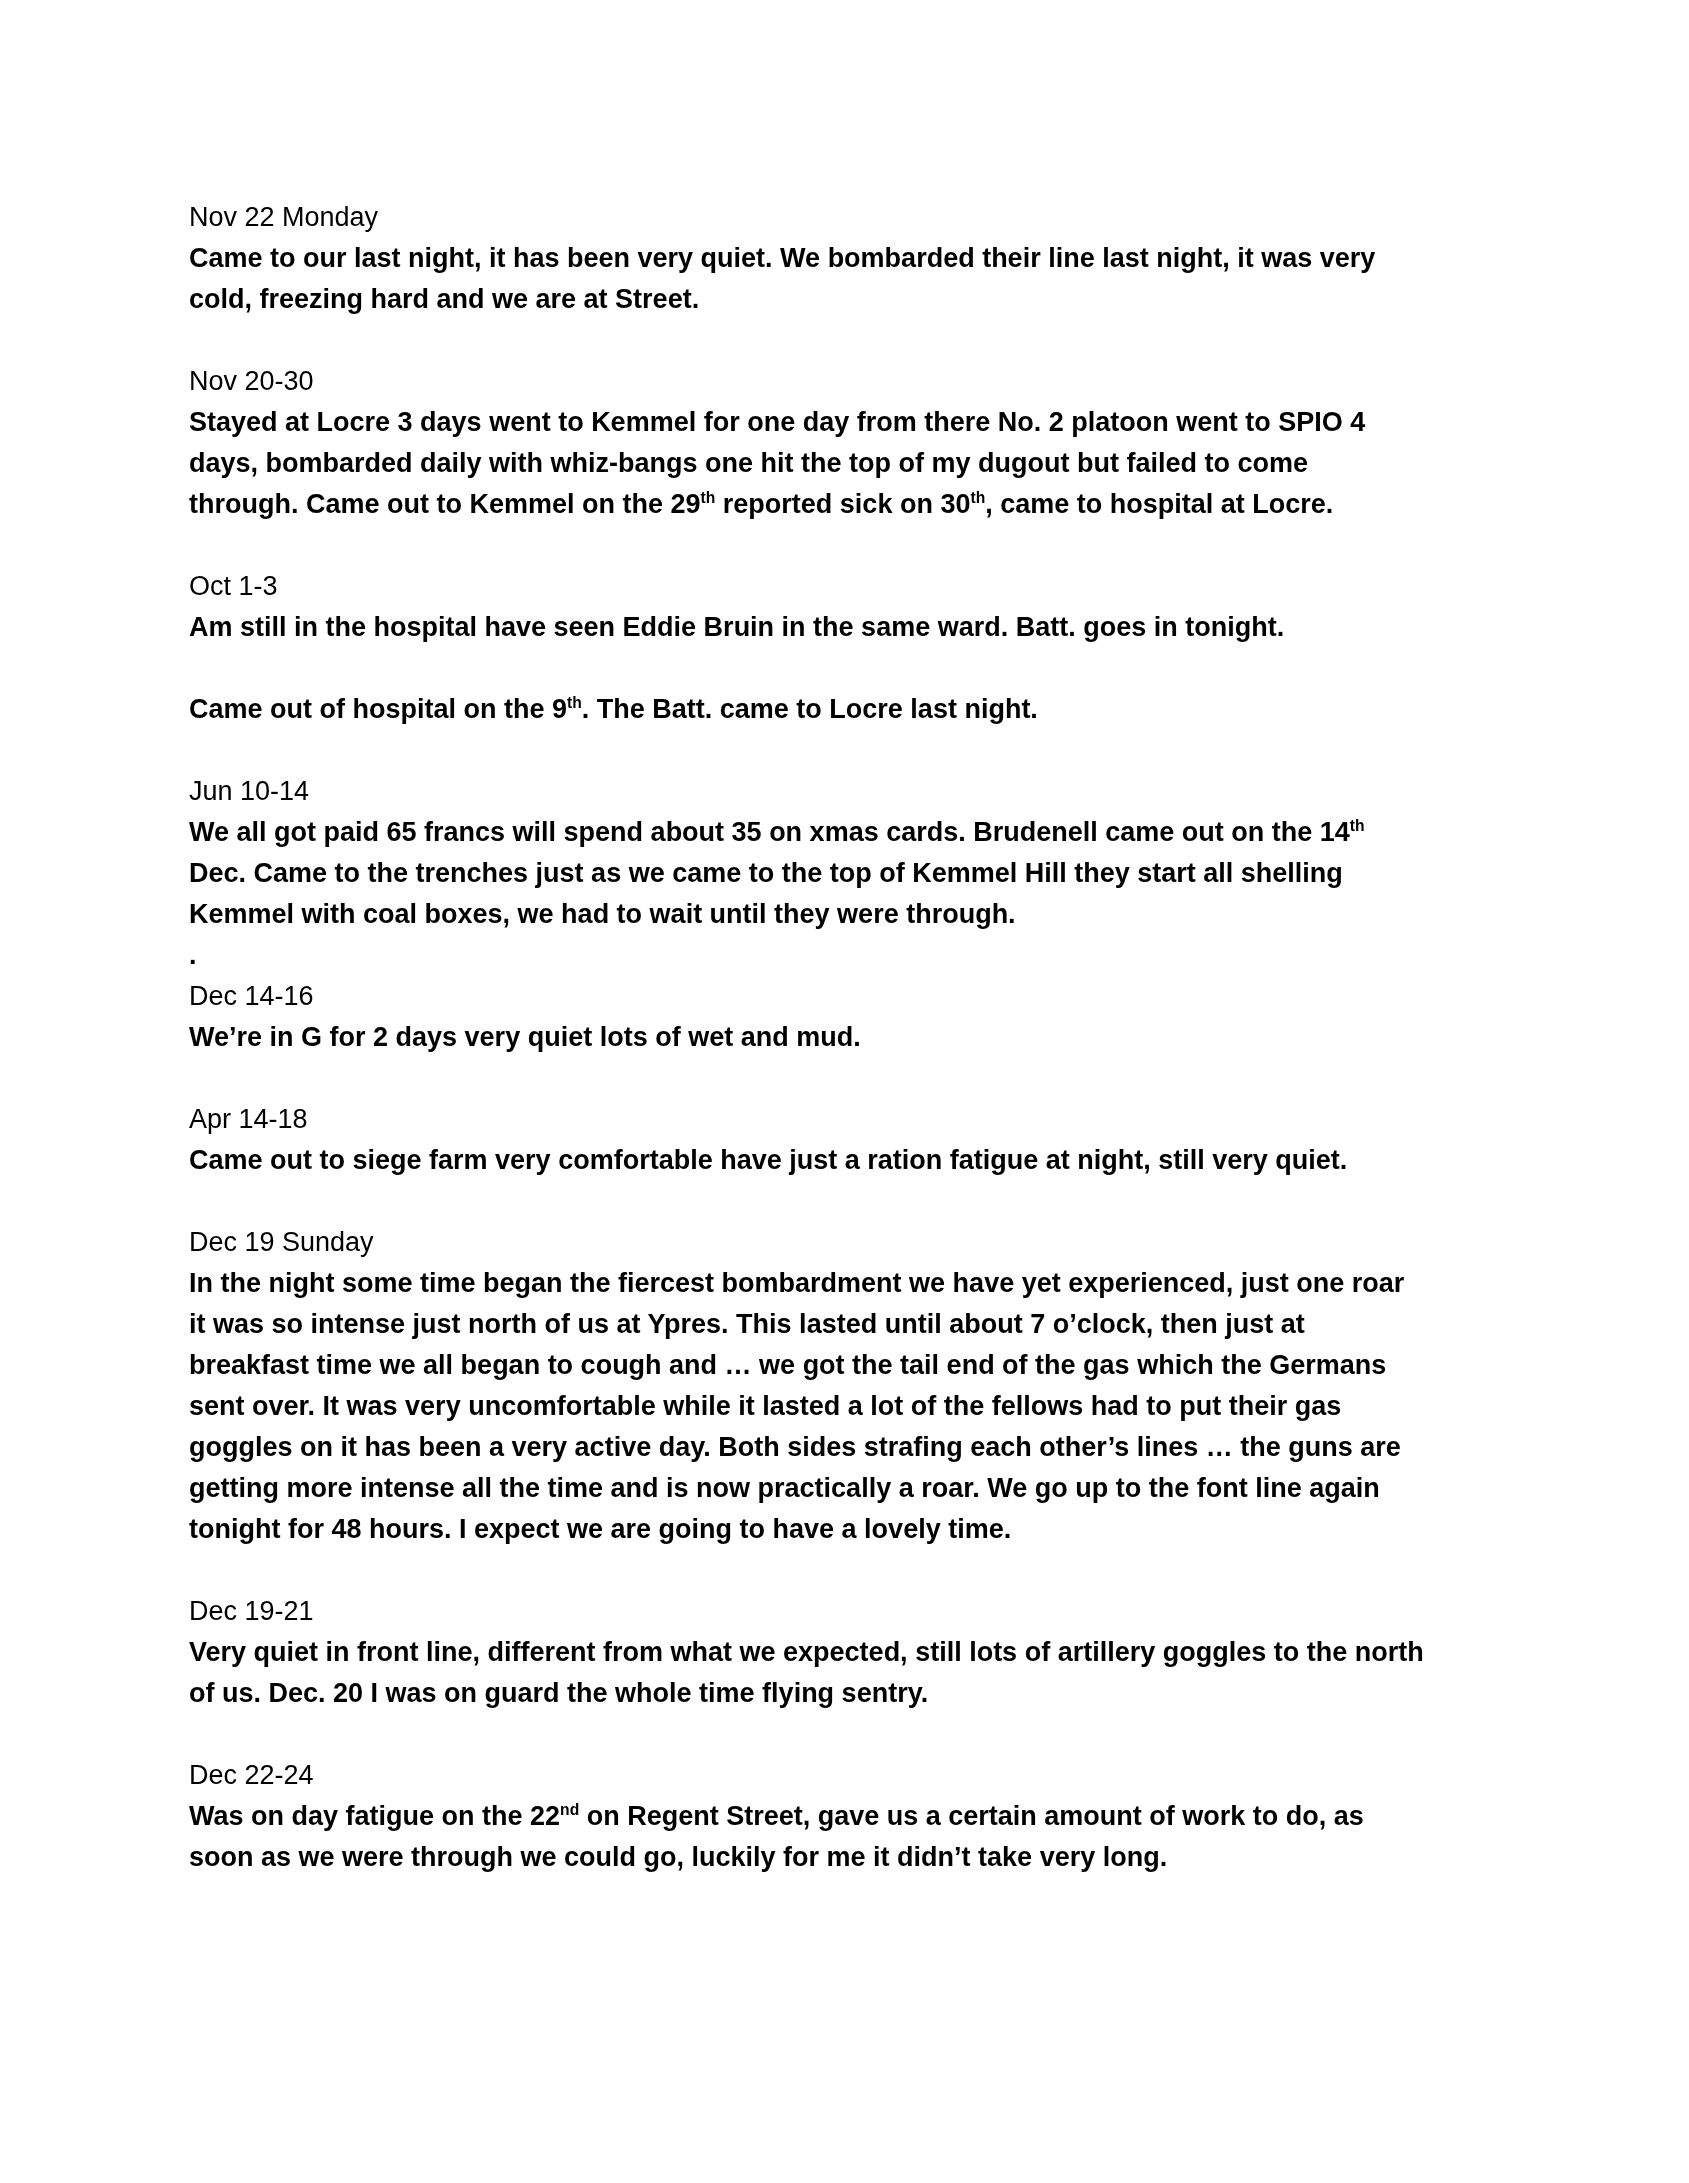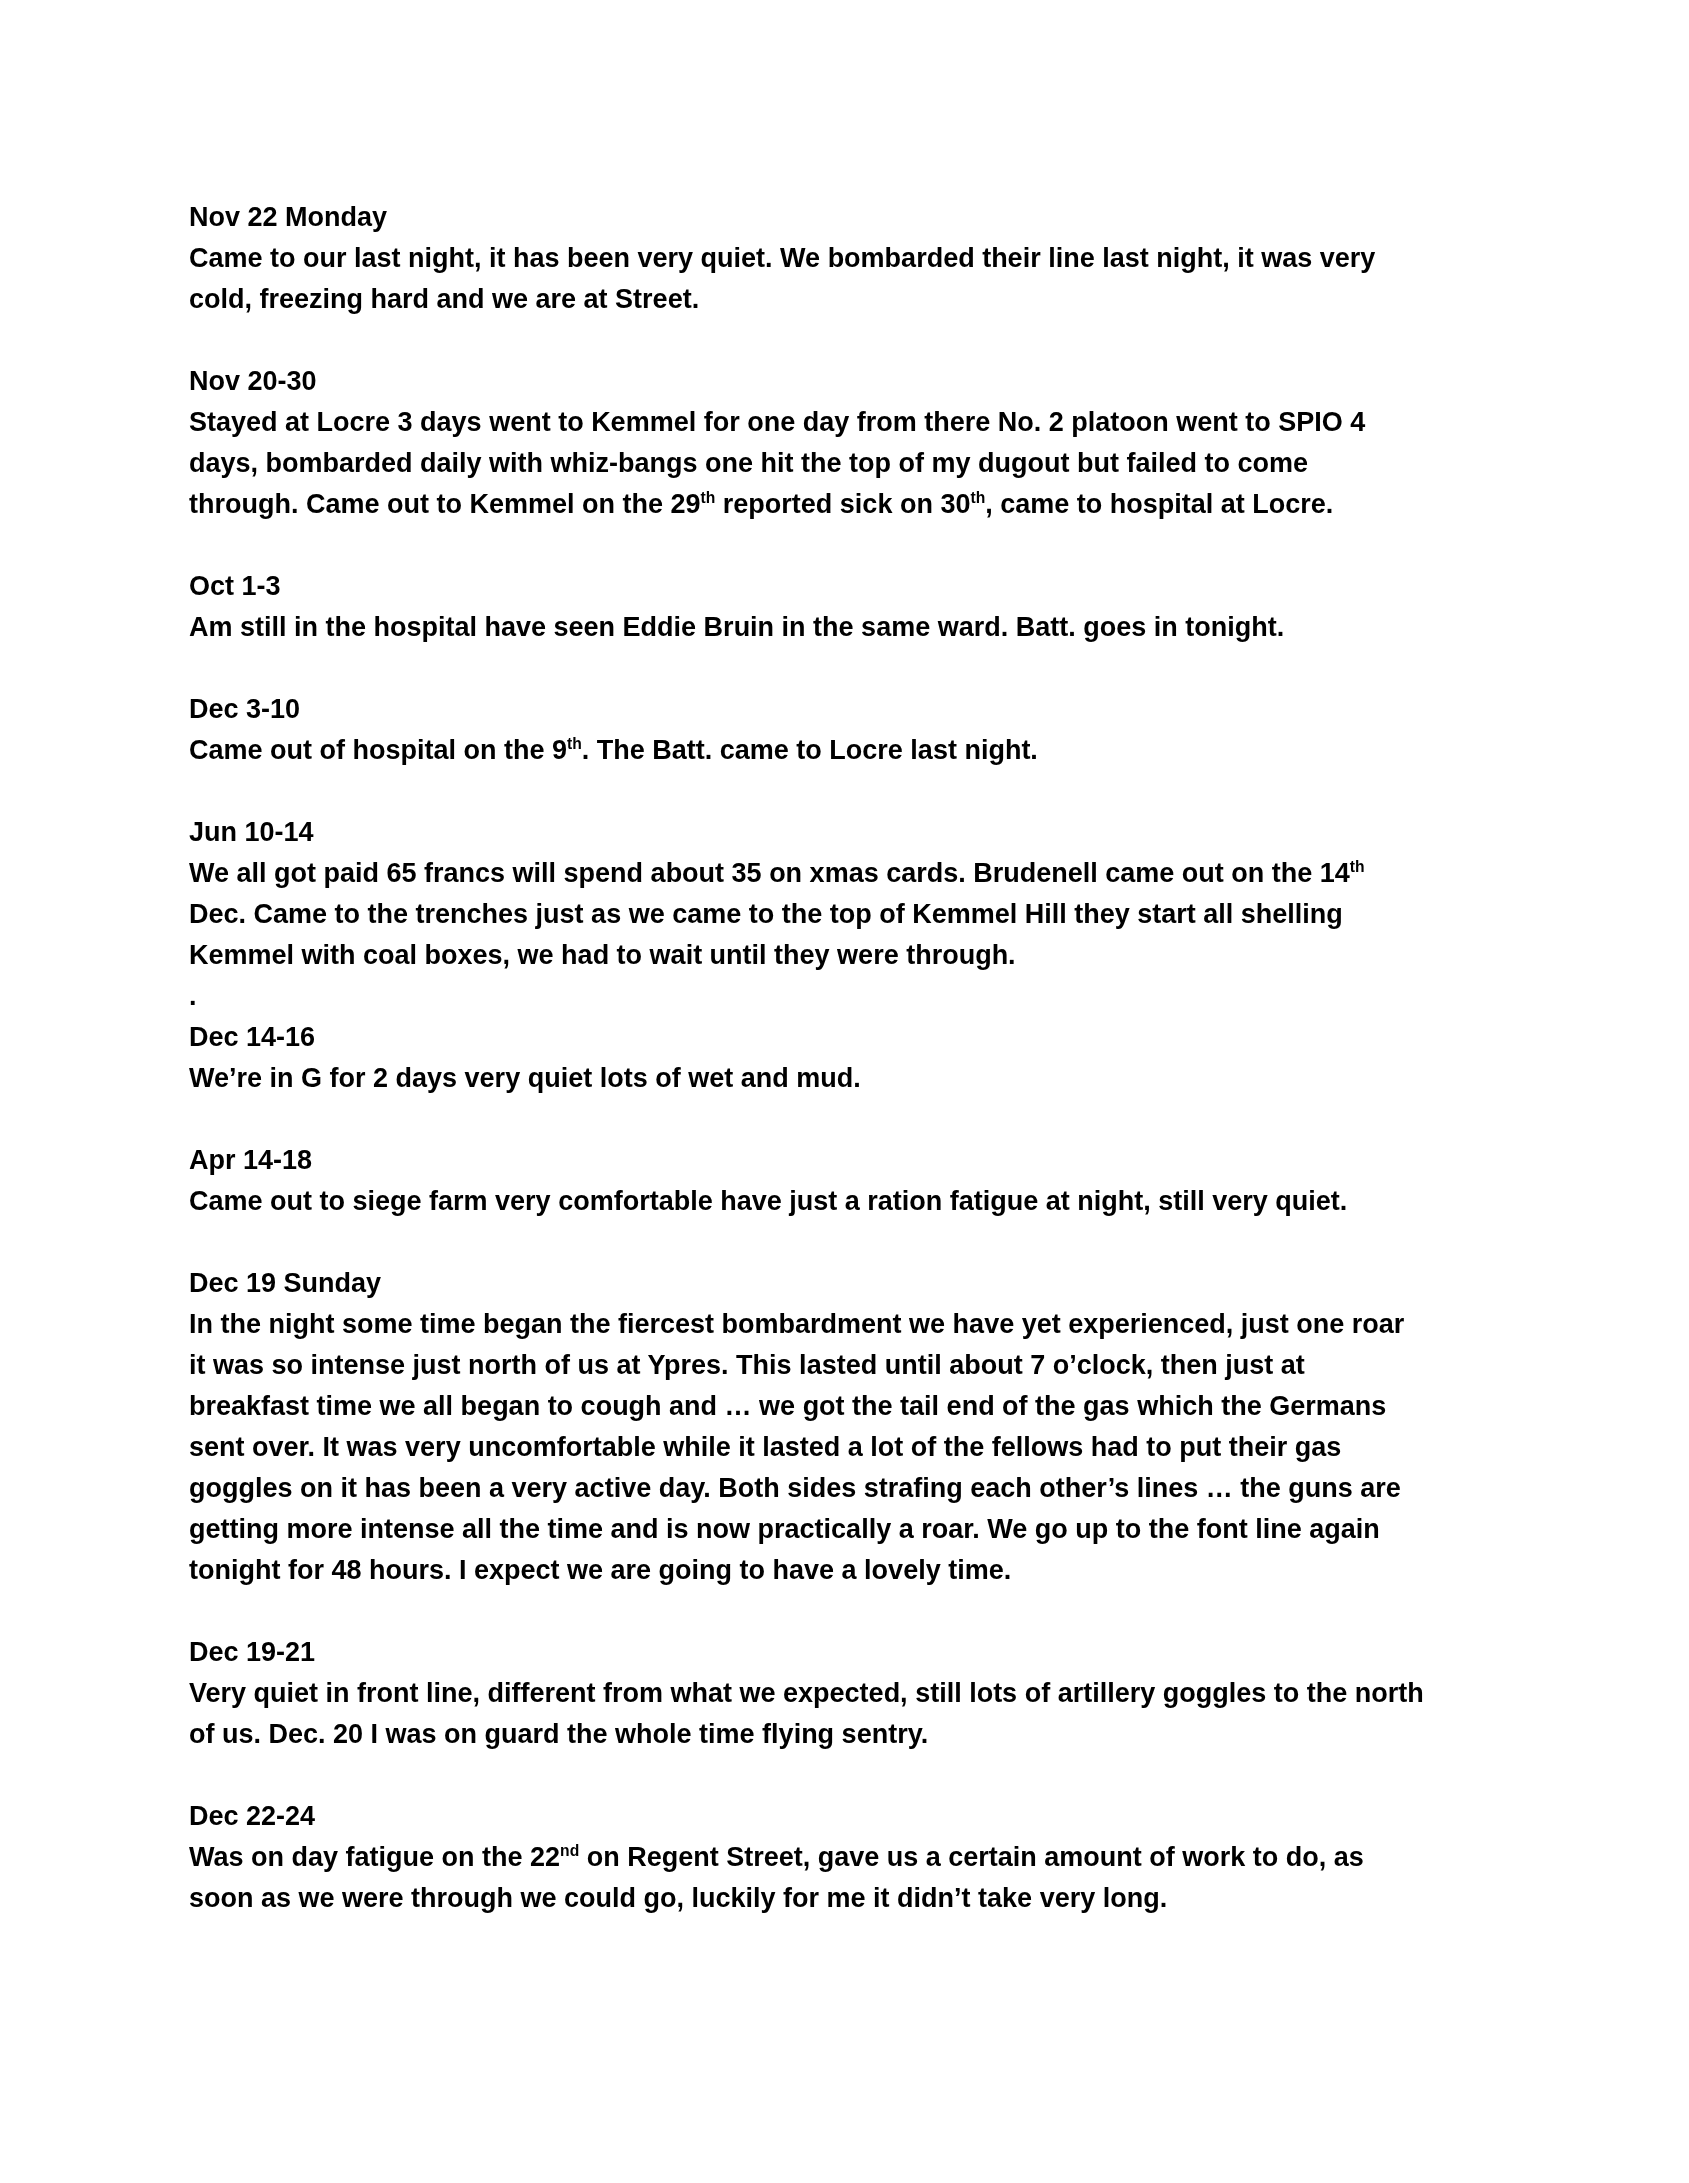--- a/index.html
+++ b/index.html
@@ -14,21 +14,21 @@
     position: absolute;
     inset: 0;
     box-sizing: border-box;
     padding: 197px 173px 0 189px;
     font-family: "Liberation Sans", sans-serif;
     font-size: 27px;
     line-height: 41px;
     color: #000000;
   }
   .entry-heading {
-    font-weight: 700;
+    font-weight: 400;
     white-space: nowrap;
   }
   .paragraph-line {
     white-space: nowrap;
     font-weight: 700;
   }
   .blank-line {
     height: 41px;
   }
   .sup {
@@ -53,21 +53,20 @@
         <div class="paragraph-line"><span>Stayed at Locre 3 days went to Kemmel for one day from there No. 2 platoon went to SPIO 4</span></div>
         <div class="paragraph-line"><span>days, bombarded daily with whiz-bangs one hit the top of my dugout but failed to come</span></div>
         <div class="paragraph-line"><span>through. Came out to Kemmel on the 29</span><span class="sup">th</span><span> reported sick on 30</span><span class="sup">th</span><span>, came to hospital at Locre.</span></div>
       </div>
       <div class="blank-line"></div>
       <div class="entry-heading">Oct 1-3</div>
       <div class="entry-paragraph">
         <div class="paragraph-line"><span>Am still in the hospital have seen Eddie Bruin in the same ward. Batt. goes in tonight.</span></div>
       </div>
       <div class="blank-line"></div>
-      <div class="entry-heading">Dec 3-10</div>
       <div class="entry-paragraph">
         <div class="paragraph-line"><span>Came out of hospital on the 9</span><span class="sup">th</span><span>. The Batt. came to Locre last night.</span></div>
       </div>
       <div class="blank-line"></div>
       <div class="entry-heading">Jun 10-14</div>
       <div class="entry-paragraph">
         <div class="paragraph-line"><span>We all got paid 65 francs will spend about 35 on xmas cards. Brudenell came out on the 14</span><span class="sup">th</span></div>
         <div class="paragraph-line"><span>Dec. Came to the trenches just as we came to the top of Kemmel Hill they start all shelling</span></div>
         <div class="paragraph-line"><span>Kemmel with coal boxes, we had to wait until they were through.</span></div>
       </div>

